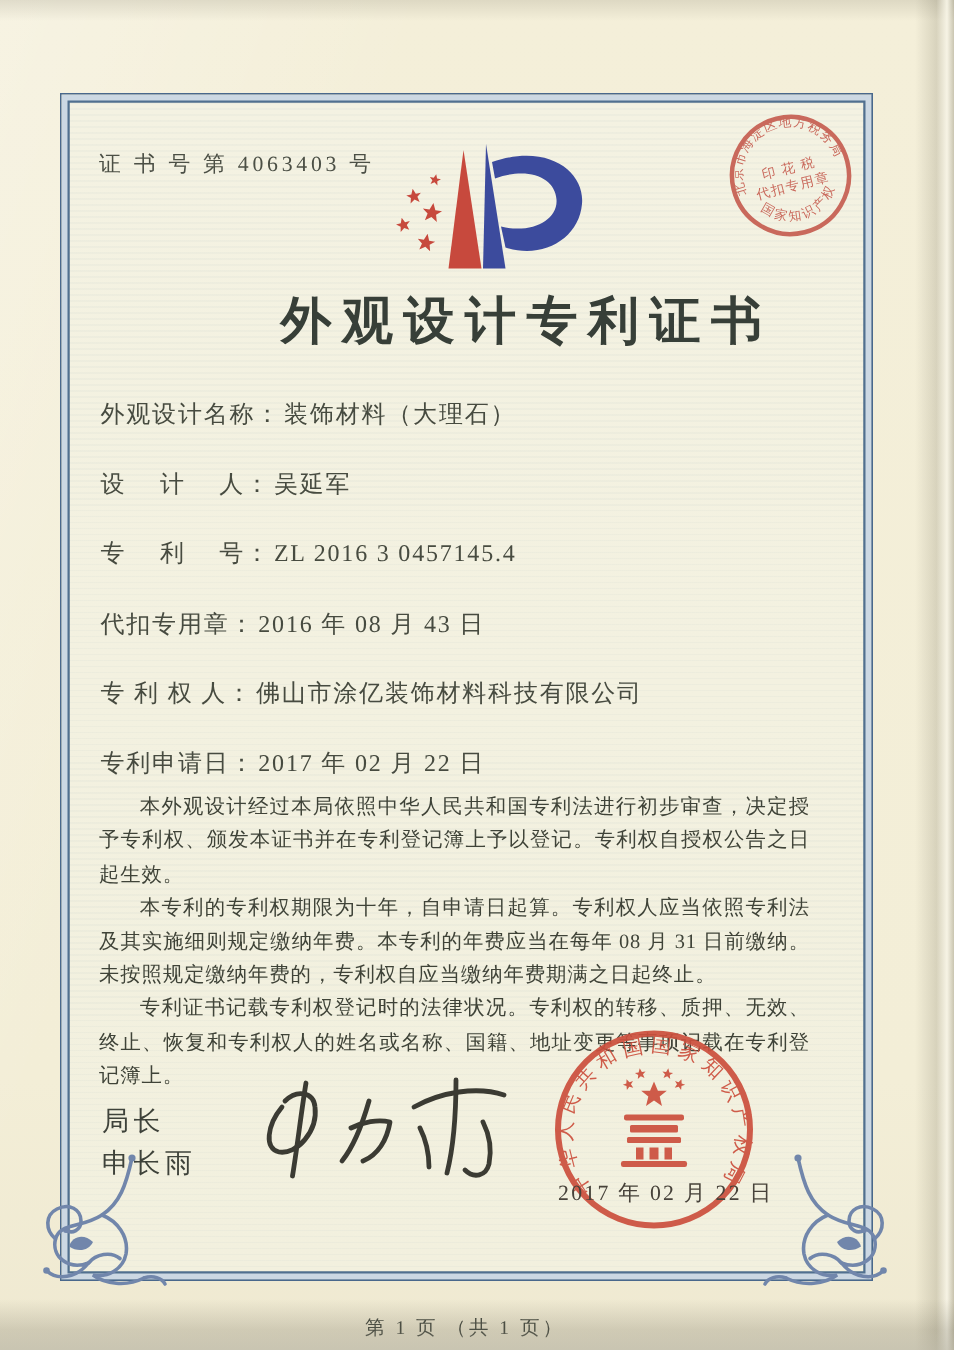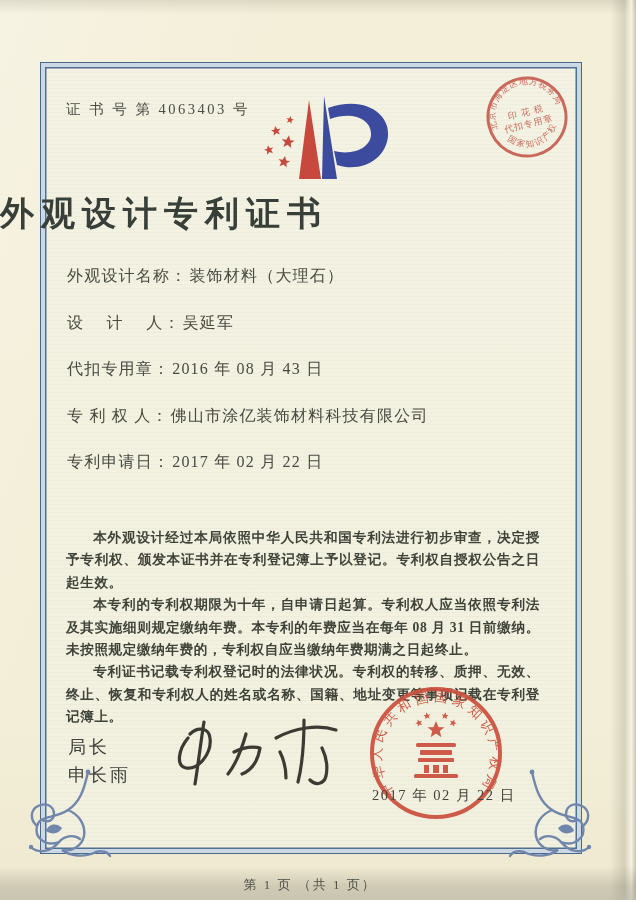--- a/index.html
+++ b/index.html
@@ -27,29 +27,29 @@
     box-shadow: inset 0 0 0 4px #ccd8e3, inset 0 0 0 5.5px #51708f;
     background:
       repeating-linear-gradient(0deg, rgba(140,165,175,0.06) 0px, rgba(140,165,175,0.06) 1px, rgba(0,0,0,0) 1px, rgba(0,0,0,0) 4px),
       linear-gradient(#f4f2e2,#f2f0de);
   }
 
   .cert-no{position:absolute;left:66px;top:100px;font-size:14.5px;color:#4b4f45;letter-spacing:2.5px;}
 
   .logo{position:absolute;left:240px;top:93px;width:160px;height:92px;}
 
-  .title{position:absolute;left:0;top:191px;width:515px;text-align:left;
+  .title{position:absolute;left:0;top:191px;width:515px;text-align:right;
     font-size:34px;font-weight:bold;color:#373f38;letter-spacing:7px;}
 
   .fields{position:absolute;left:67px;top:266px;width:480px;}
   .field{margin-bottom:25.5px;font-size:16px;color:#474b40;letter-spacing:1.2px;white-space:nowrap;}
   .field .lab{margin-right:2px;}
 
   .body-text{position:absolute;left:66px;top:527px;width:474px;
-    font-size:13.6px;line-height:22.4px;color:#3f4338;text-align:justify;letter-spacing:0.6px;font-weight:bold;}
+    font-size:13.6px;line-height:22.4px;color:#3f4338;text-align:justify;letter-spacing:0.6px;}
   .body-text p{margin:0;text-indent:2em;}
 
   .sig-block{position:absolute;left:68px;top:733px;font-size:18px;color:#3e423a;letter-spacing:3px;line-height:28px;}
   .sig-hand{position:absolute;left:168px;top:708px;}
 
   .seal{position:absolute;}
   .seal-tax{left:484px;top:74px;width:86px;height:86px;transform:rotate(-14deg);opacity:0.88;}
   .seal-office{left:366px;top:683px;width:140px;height:140px;opacity:0.92;}
   .issue-date{position:absolute;left:372px;top:786px;font-size:14.5px;color:#47423a;letter-spacing:1.5px;z-index:5;}
 
@@ -123,20 +123,23 @@
   </svg>
 
   <div class="title">外观设计专利证书</div>
 
   <div class="fields">
     <div class="field">
       <span class="lab">外观设计名称：</span><span>装饰材料（大理石）</span>
     </div>
     <div class="field">
       <span class="lab">设　 计　 人：</span><span>吴延军</span>
+    </div>
+    <div class="field">
+      <span class="lab">专　 利　 号：</span><span>ZL 2016 3 0457145.4</span>
     </div>
     <div class="field">
       <span class="lab">代扣专用章：</span><span>2016 年 08 月 43 日</span>
     </div>
     <div class="field">
       <span class="lab">专 利 权 人：</span><span>佛山市涂亿装饰材料科技有限公司</span>
     </div>
     <div class="field">
       <span class="lab">专利申请日：</span><span>2017 年 02 月 22 日</span>
     </div>

